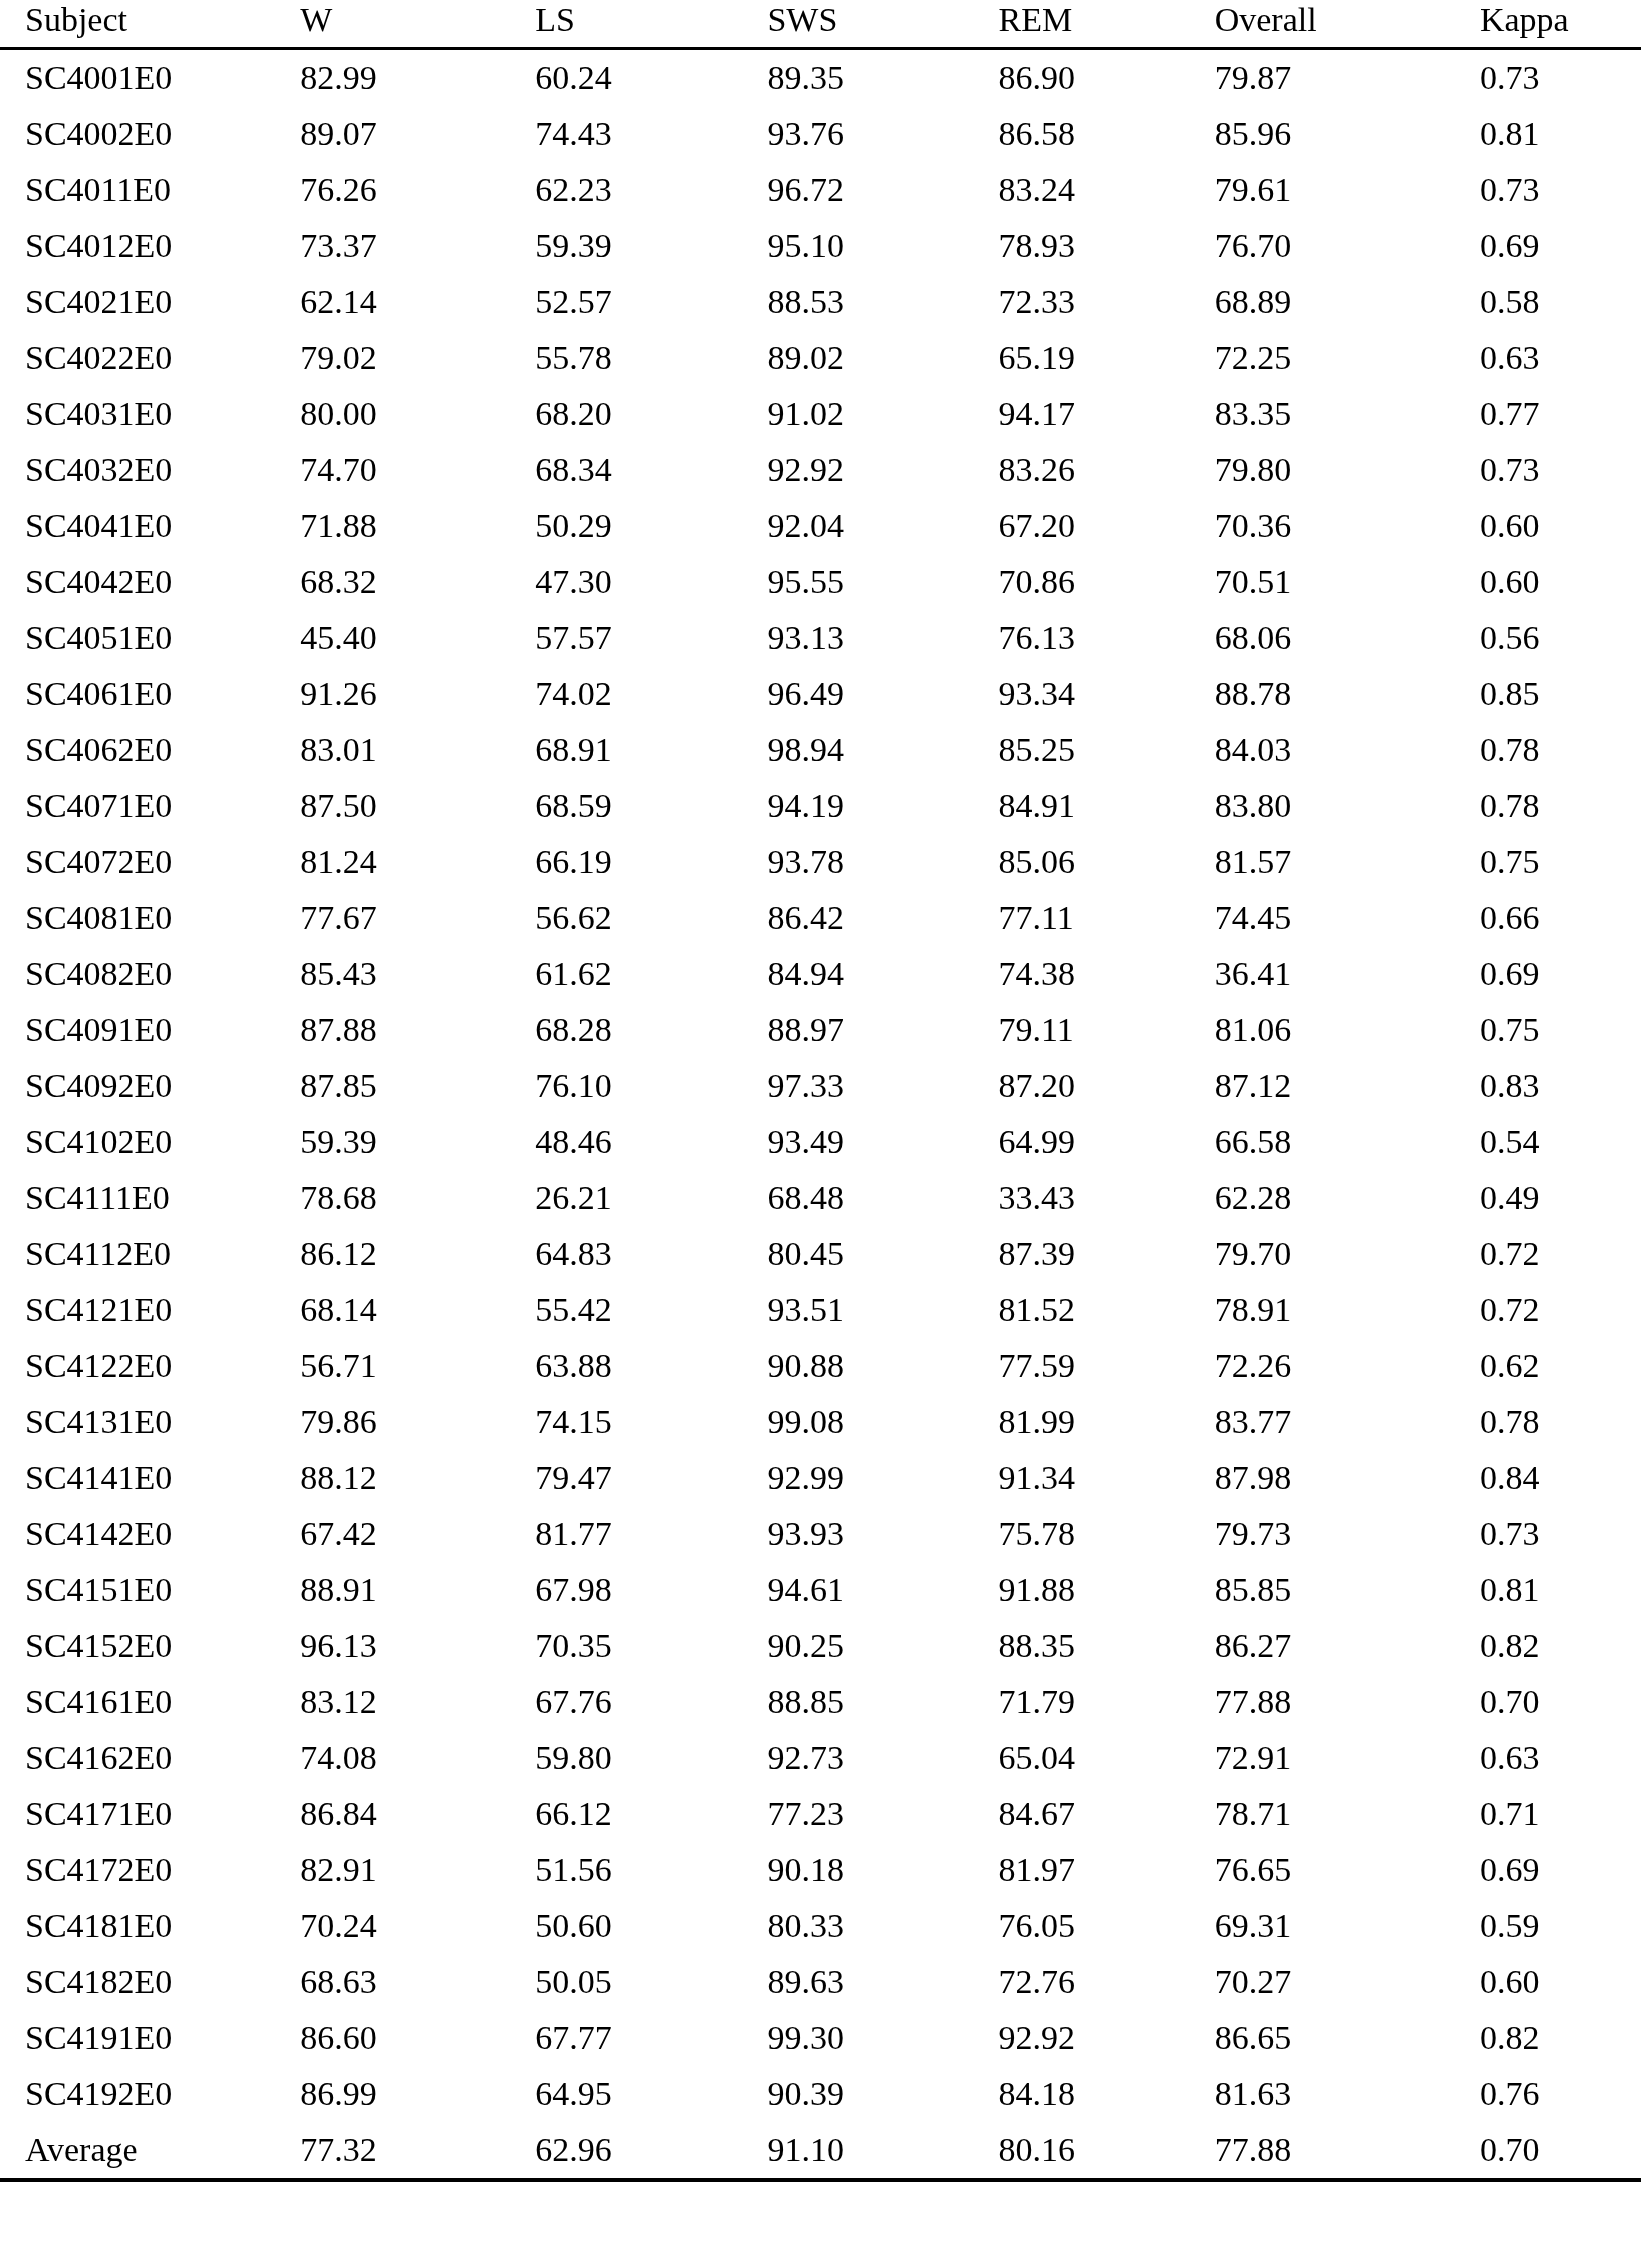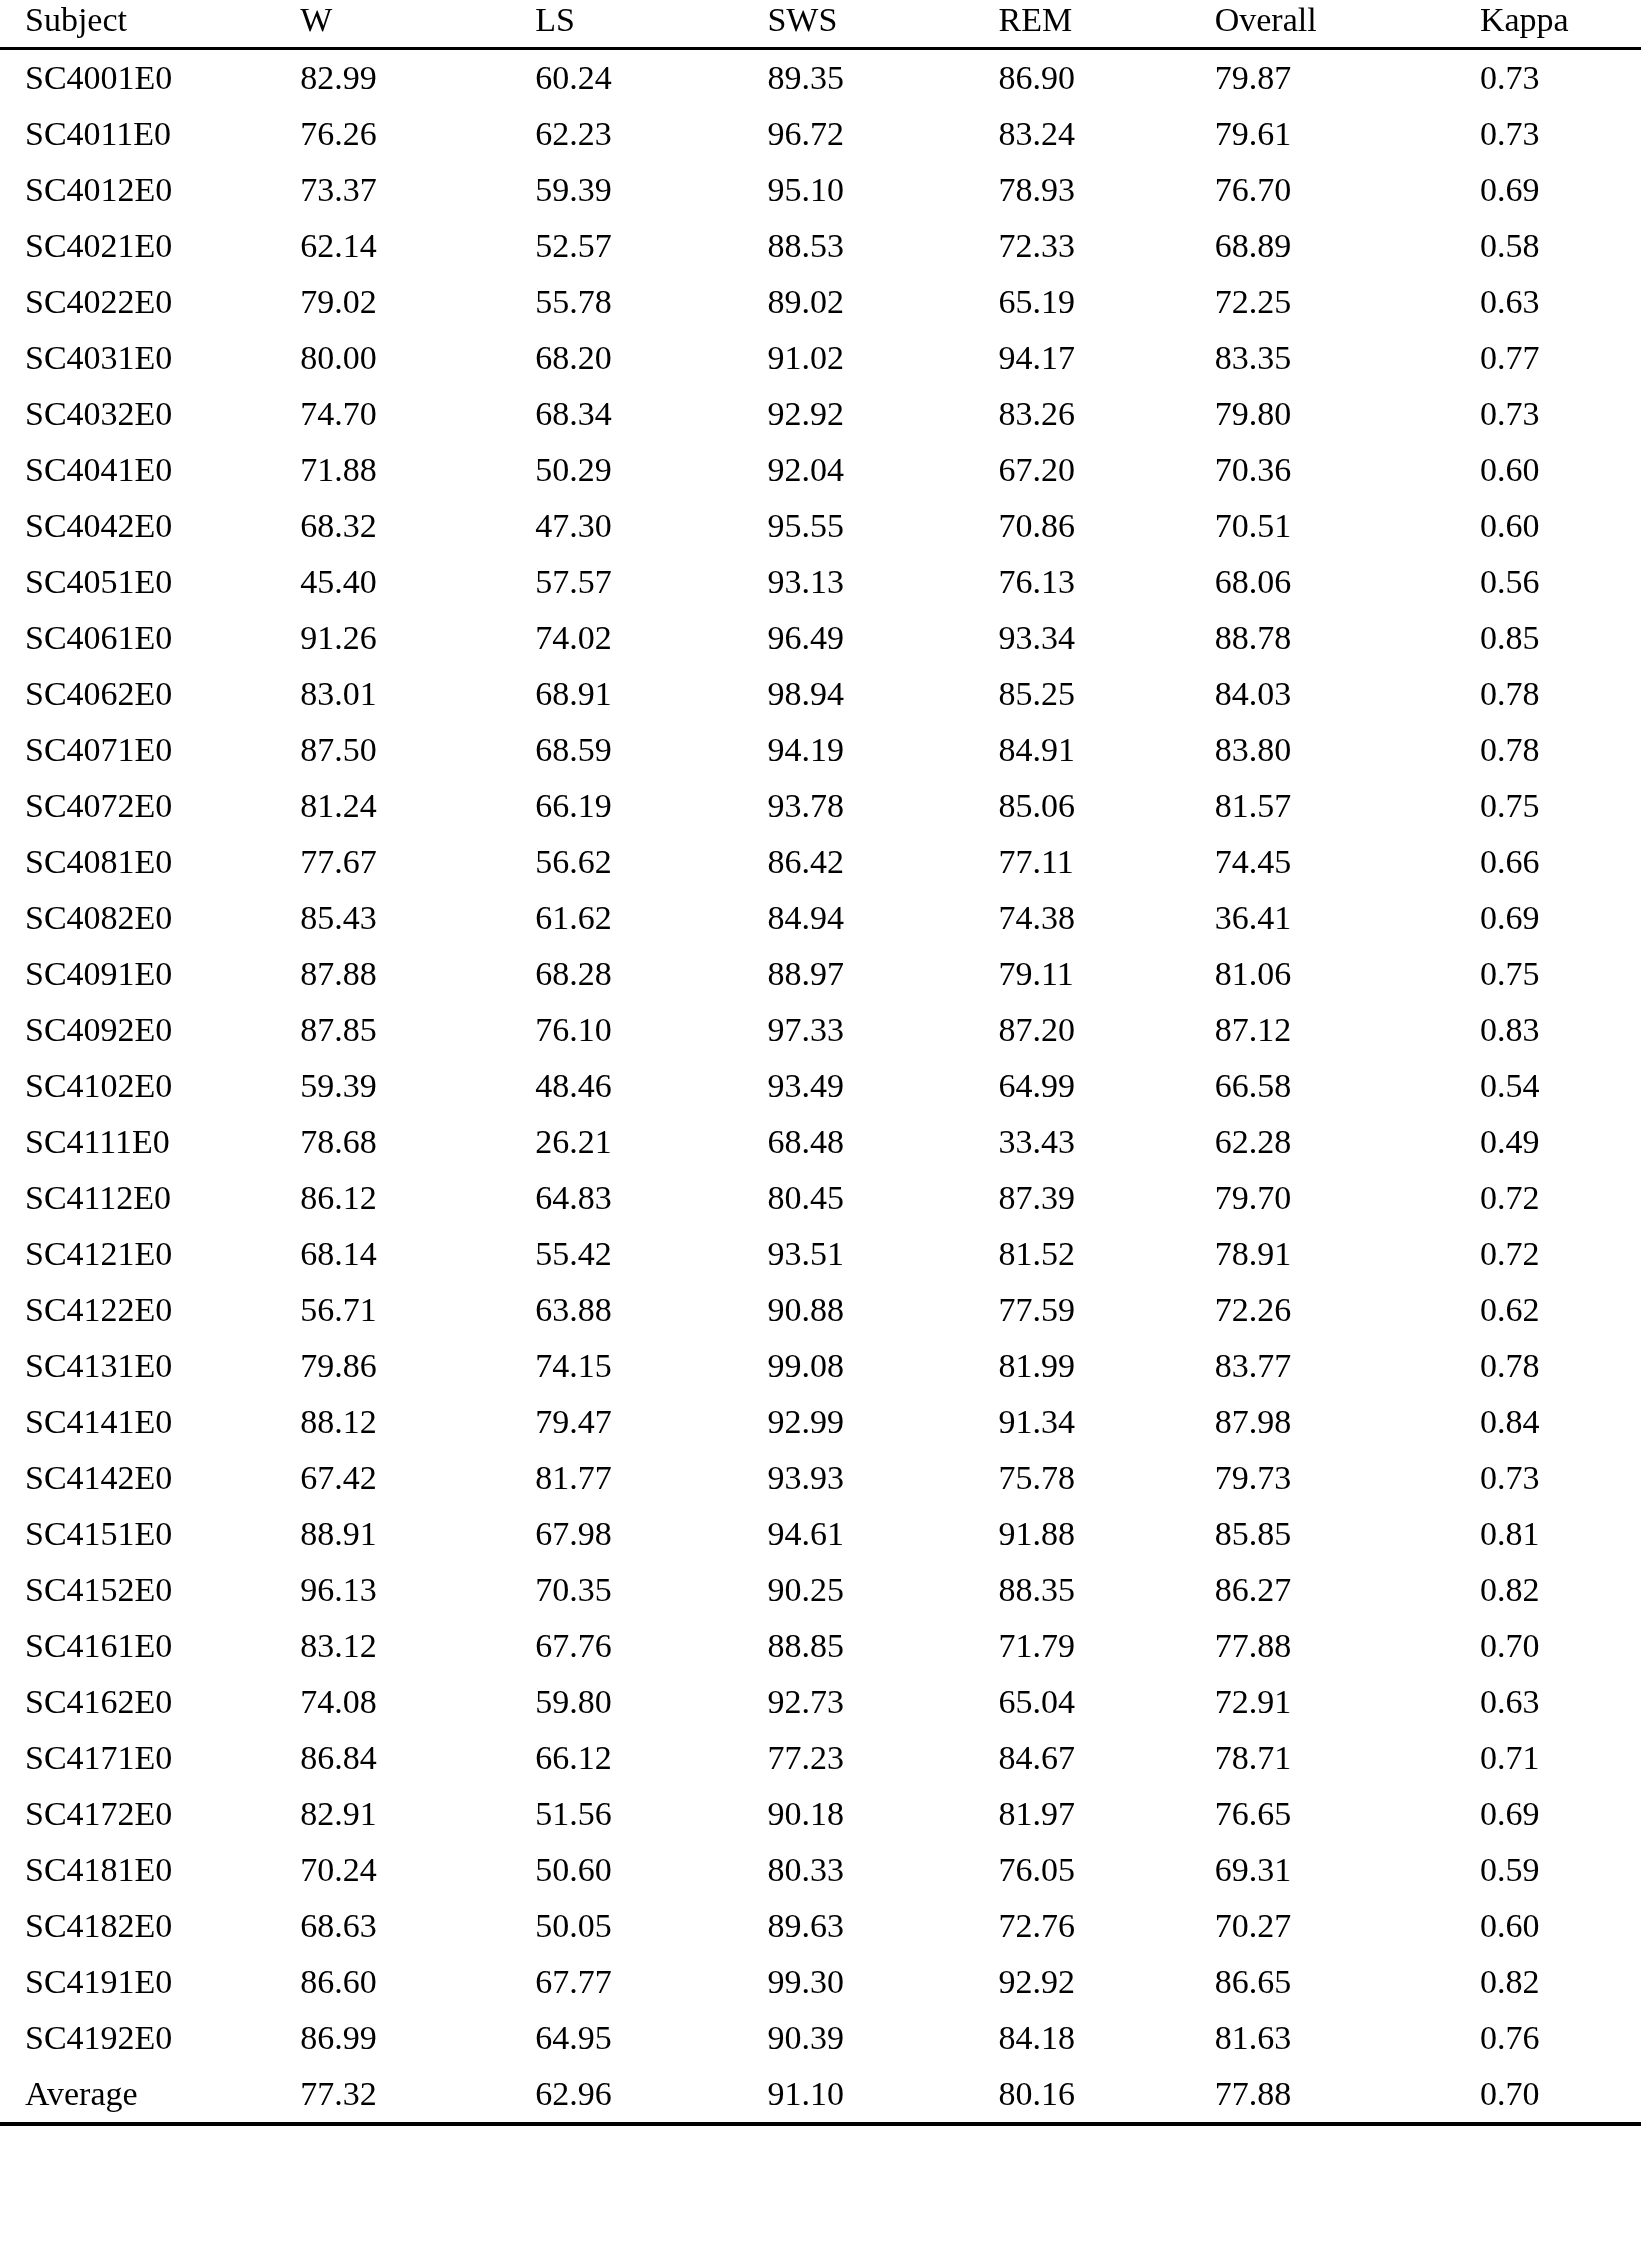--- a/index.html
+++ b/index.html
@@ -75,20 +75,29 @@
       <tr>
         <td>SC4001E0</td>
         <td>82.99</td>
         <td>60.24</td>
         <td>89.35</td>
         <td>86.90</td>
         <td>79.87</td>
         <td>0.73</td>
       </tr>
       <tr>
+        <td>SC4002E0</td>
+        <td>89.07</td>
+        <td>74.43</td>
+        <td>93.76</td>
+        <td>86.58</td>
+        <td>85.96</td>
+        <td>0.81</td>
+      </tr>
+      <tr>
         <td>SC4011E0</td>
         <td>76.26</td>
         <td>62.23</td>
         <td>96.72</td>
         <td>83.24</td>
         <td>79.61</td>
         <td>0.73</td>
       </tr>
       <tr>
         <td>SC4012E0</td>

